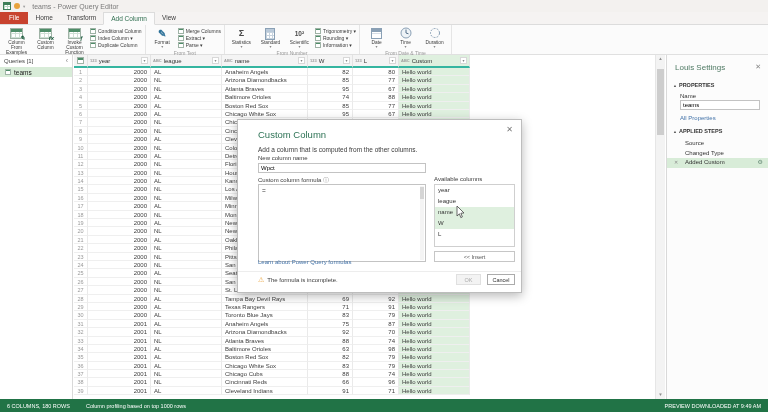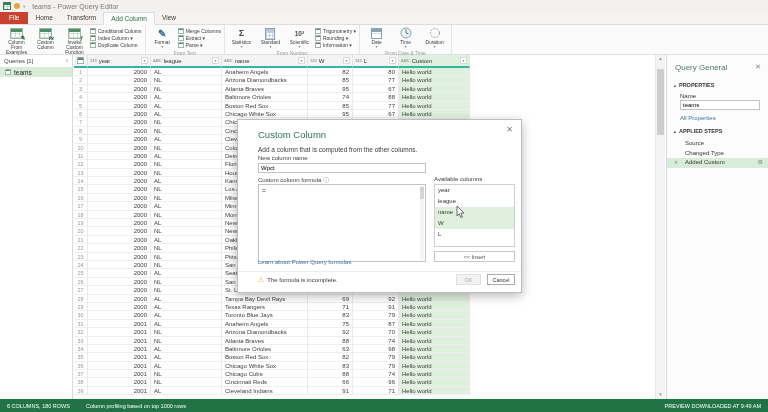--- a/index.html
+++ b/index.html
@@ -675,21 +675,21 @@
           </div>
       </div>
       <div class="vscroll">
         <span class="arr">▲</span>
         <span class="vthumb"></span>
         <span class="arr dn">▼</span>
       </div>
     </div>
 
     <div class="settings">
-      <div class="qs-title">Query General</div>
+      <div class="qs-title">Louis Settings</div>
       <div class="qs-close">✕</div>
       <div class="qs-sec" style="top:27px">
         <span class="tri">▲</span>
         <span>PROPERTIES</span>
       </div>
       <div class="qs-name-label">Name</div>
       <input class="qs-input" value="teams" style="">
       <div class="qs-link">All Properties</div>
       <div class="qs-sec" style="top:73px">
         <span class="tri">▲</span>

